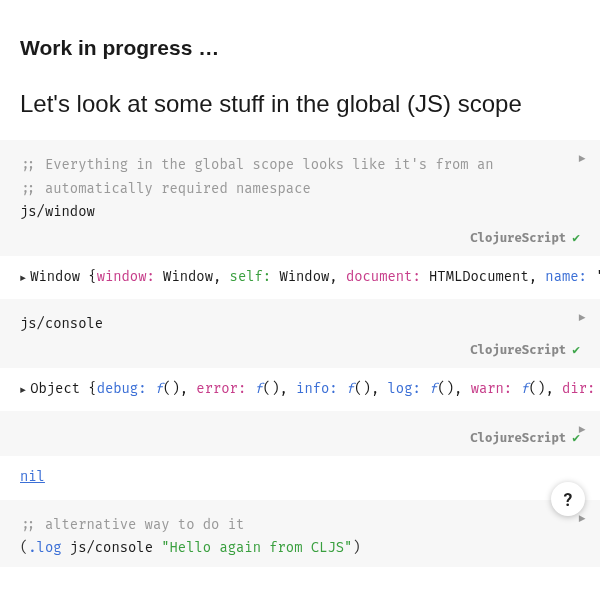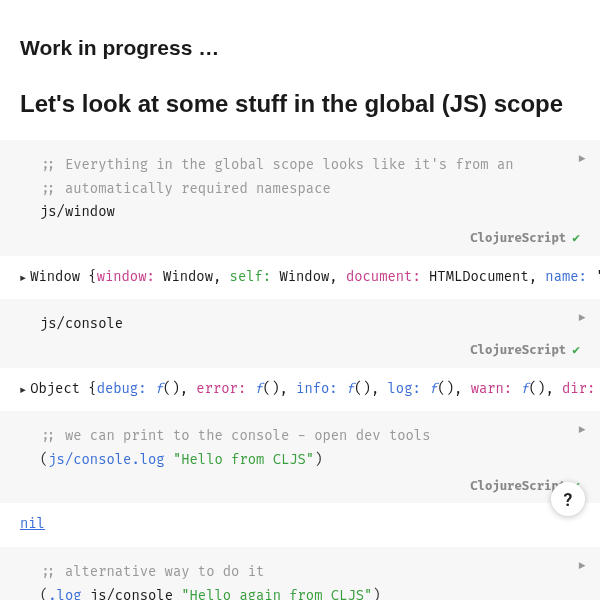--- a/index.html
+++ b/index.html
@@ -14,21 +14,21 @@
 .content { padding: 20px 20px 0 20px; }
 h3 {
   font-size: 21px;
   font-weight: 800;
   margin-top: 16px;
   margin-bottom: 30px;
   font-family: "Source Sans Pro", -apple-system, sans-serif;
 }
 h2 {
   font-size: 24px;
-  font-weight: 700;
+  font-weight: 400;
   margin-bottom: 22px;
   font-family: "Source Sans Pro", -apple-system, sans-serif;
 }
 .cell {
   background: #f7f7f7;
   padding: 14px 20px 6px 20px;
   margin: 0 0 0 0;
   position: relative;
   font-family: "Fira Code", Menlo, Consolas, monospace;
   font-size: 13.5px;
@@ -87,21 +87,21 @@
   background: #fff;
   box-shadow: 0 1px 6px rgba(0,0,0,0.25);
   display: flex;
   align-items: center;
   justify-content: center;
   font-size: 18px;
   font-weight: 600;
   color: #222;
   cursor: pointer;
 }
-.codeblock { white-space: pre; margin-left: 20px; }
+.codeblock { white-space: pre; }
 </style>
 </head>
 <body>
 
 <div class="content">
   <h3>Work in progress …</h3>
   <h2>Let's look at some stuff in the global (JS) scope</h2>
 </div>
 
 <div class="cell">
@@ -121,22 +121,20 @@
   <div class="codeblock"><span class="obj">js/console</span></div>
   <div class="lang"><span>ClojureScript</span><span class="tick">✔</span></div>
 </div>
 
 <div class="output">
   <span class="caret">▶</span><span class="obj">Object {</span><span class="kwblue">debug:</span> <span class="fn">f</span><span>()</span>, <span class="kw">error:</span> <span class="fn">f</span><span>()</span>, <span class="kwblue">info:</span> <span class="fn">f</span><span>()</span>, <span class="kwblue">log:</span> <span class="fn">f</span><span>()</span>, <span class="kw">warn:</span> <span class="fn">f</span><span>()</span>, <span class="kw">dir:</span>
 </div>
 
 <div class="cell">
   <div class="run">▶</div>
-  <div class="codeblock"><span class="comment">;; we can print to the console - open dev tools</span>
-<span class="paren">(</span><span class="kwblue">js/console.log</span> <span class="str">"Hello from CLJS"</span><span class="paren">)</span></div>
   <div class="lang"><span>ClojureScript</span><span class="tick">✔</span></div>
 </div>
 
 <div class="output">
   <span class="nil">nil</span>
 </div>
 
 <div class="cell">
   <div class="run">▶</div>
   <div class="codeblock"><span class="comment">;; alternative way to do it</span>

